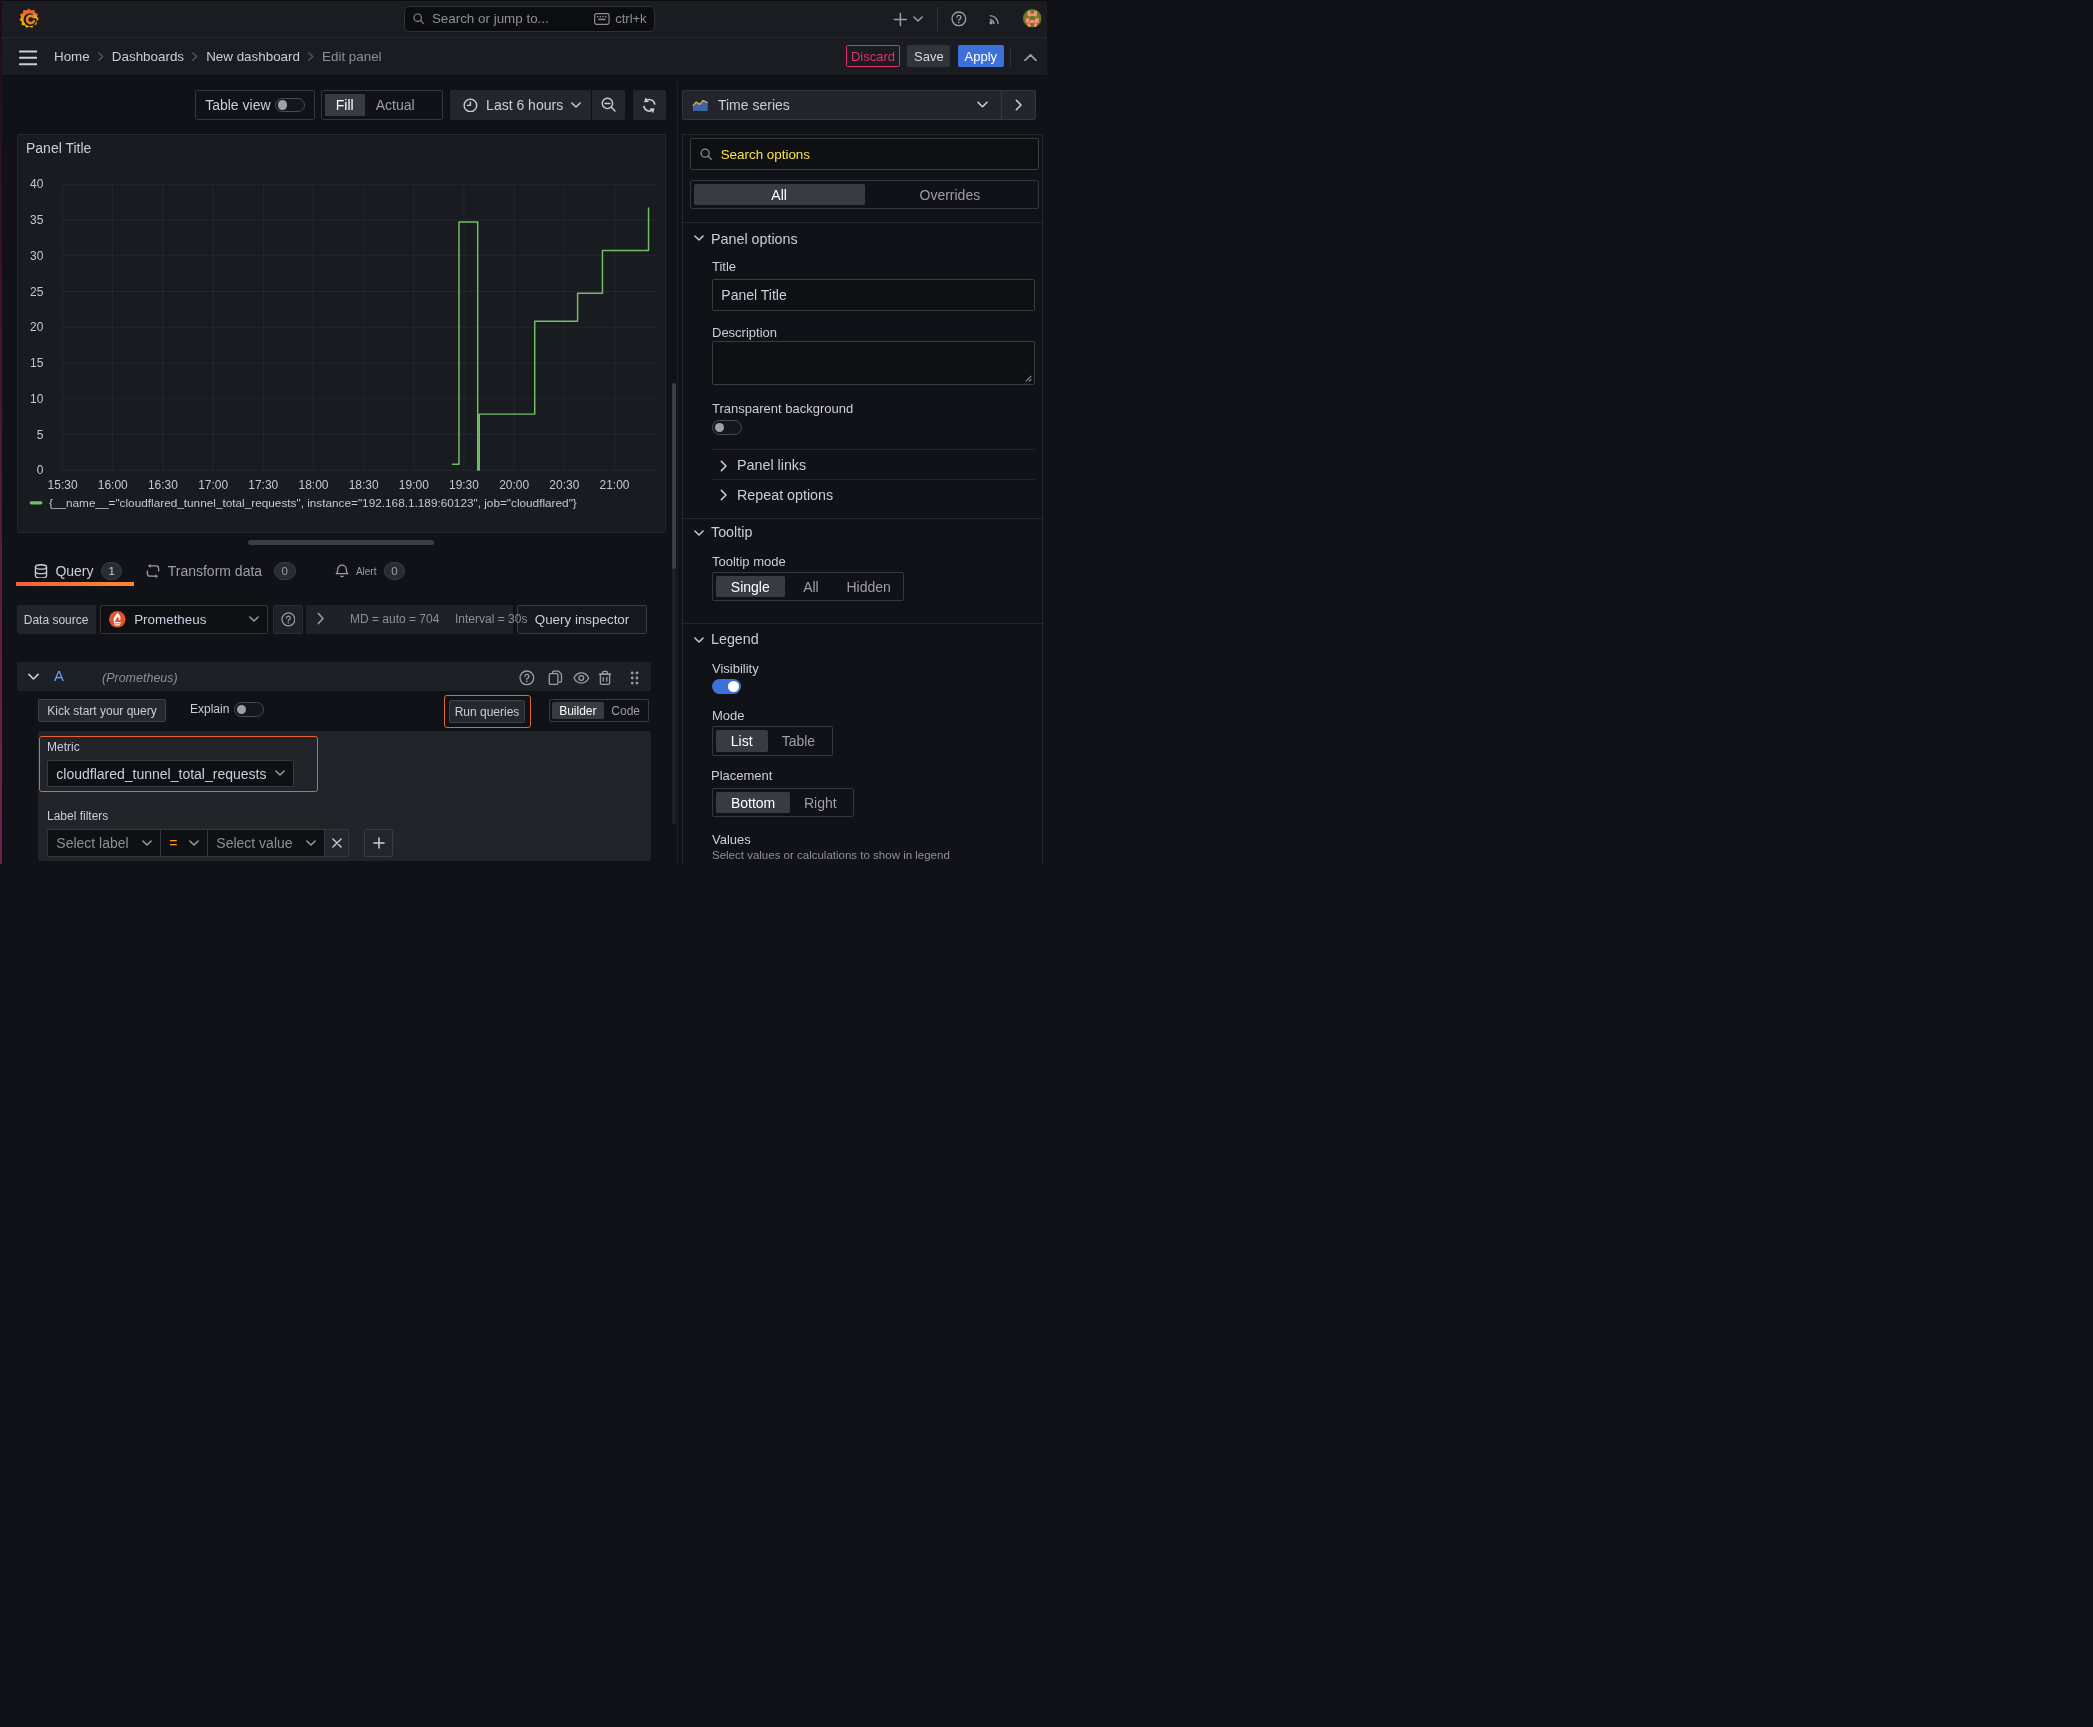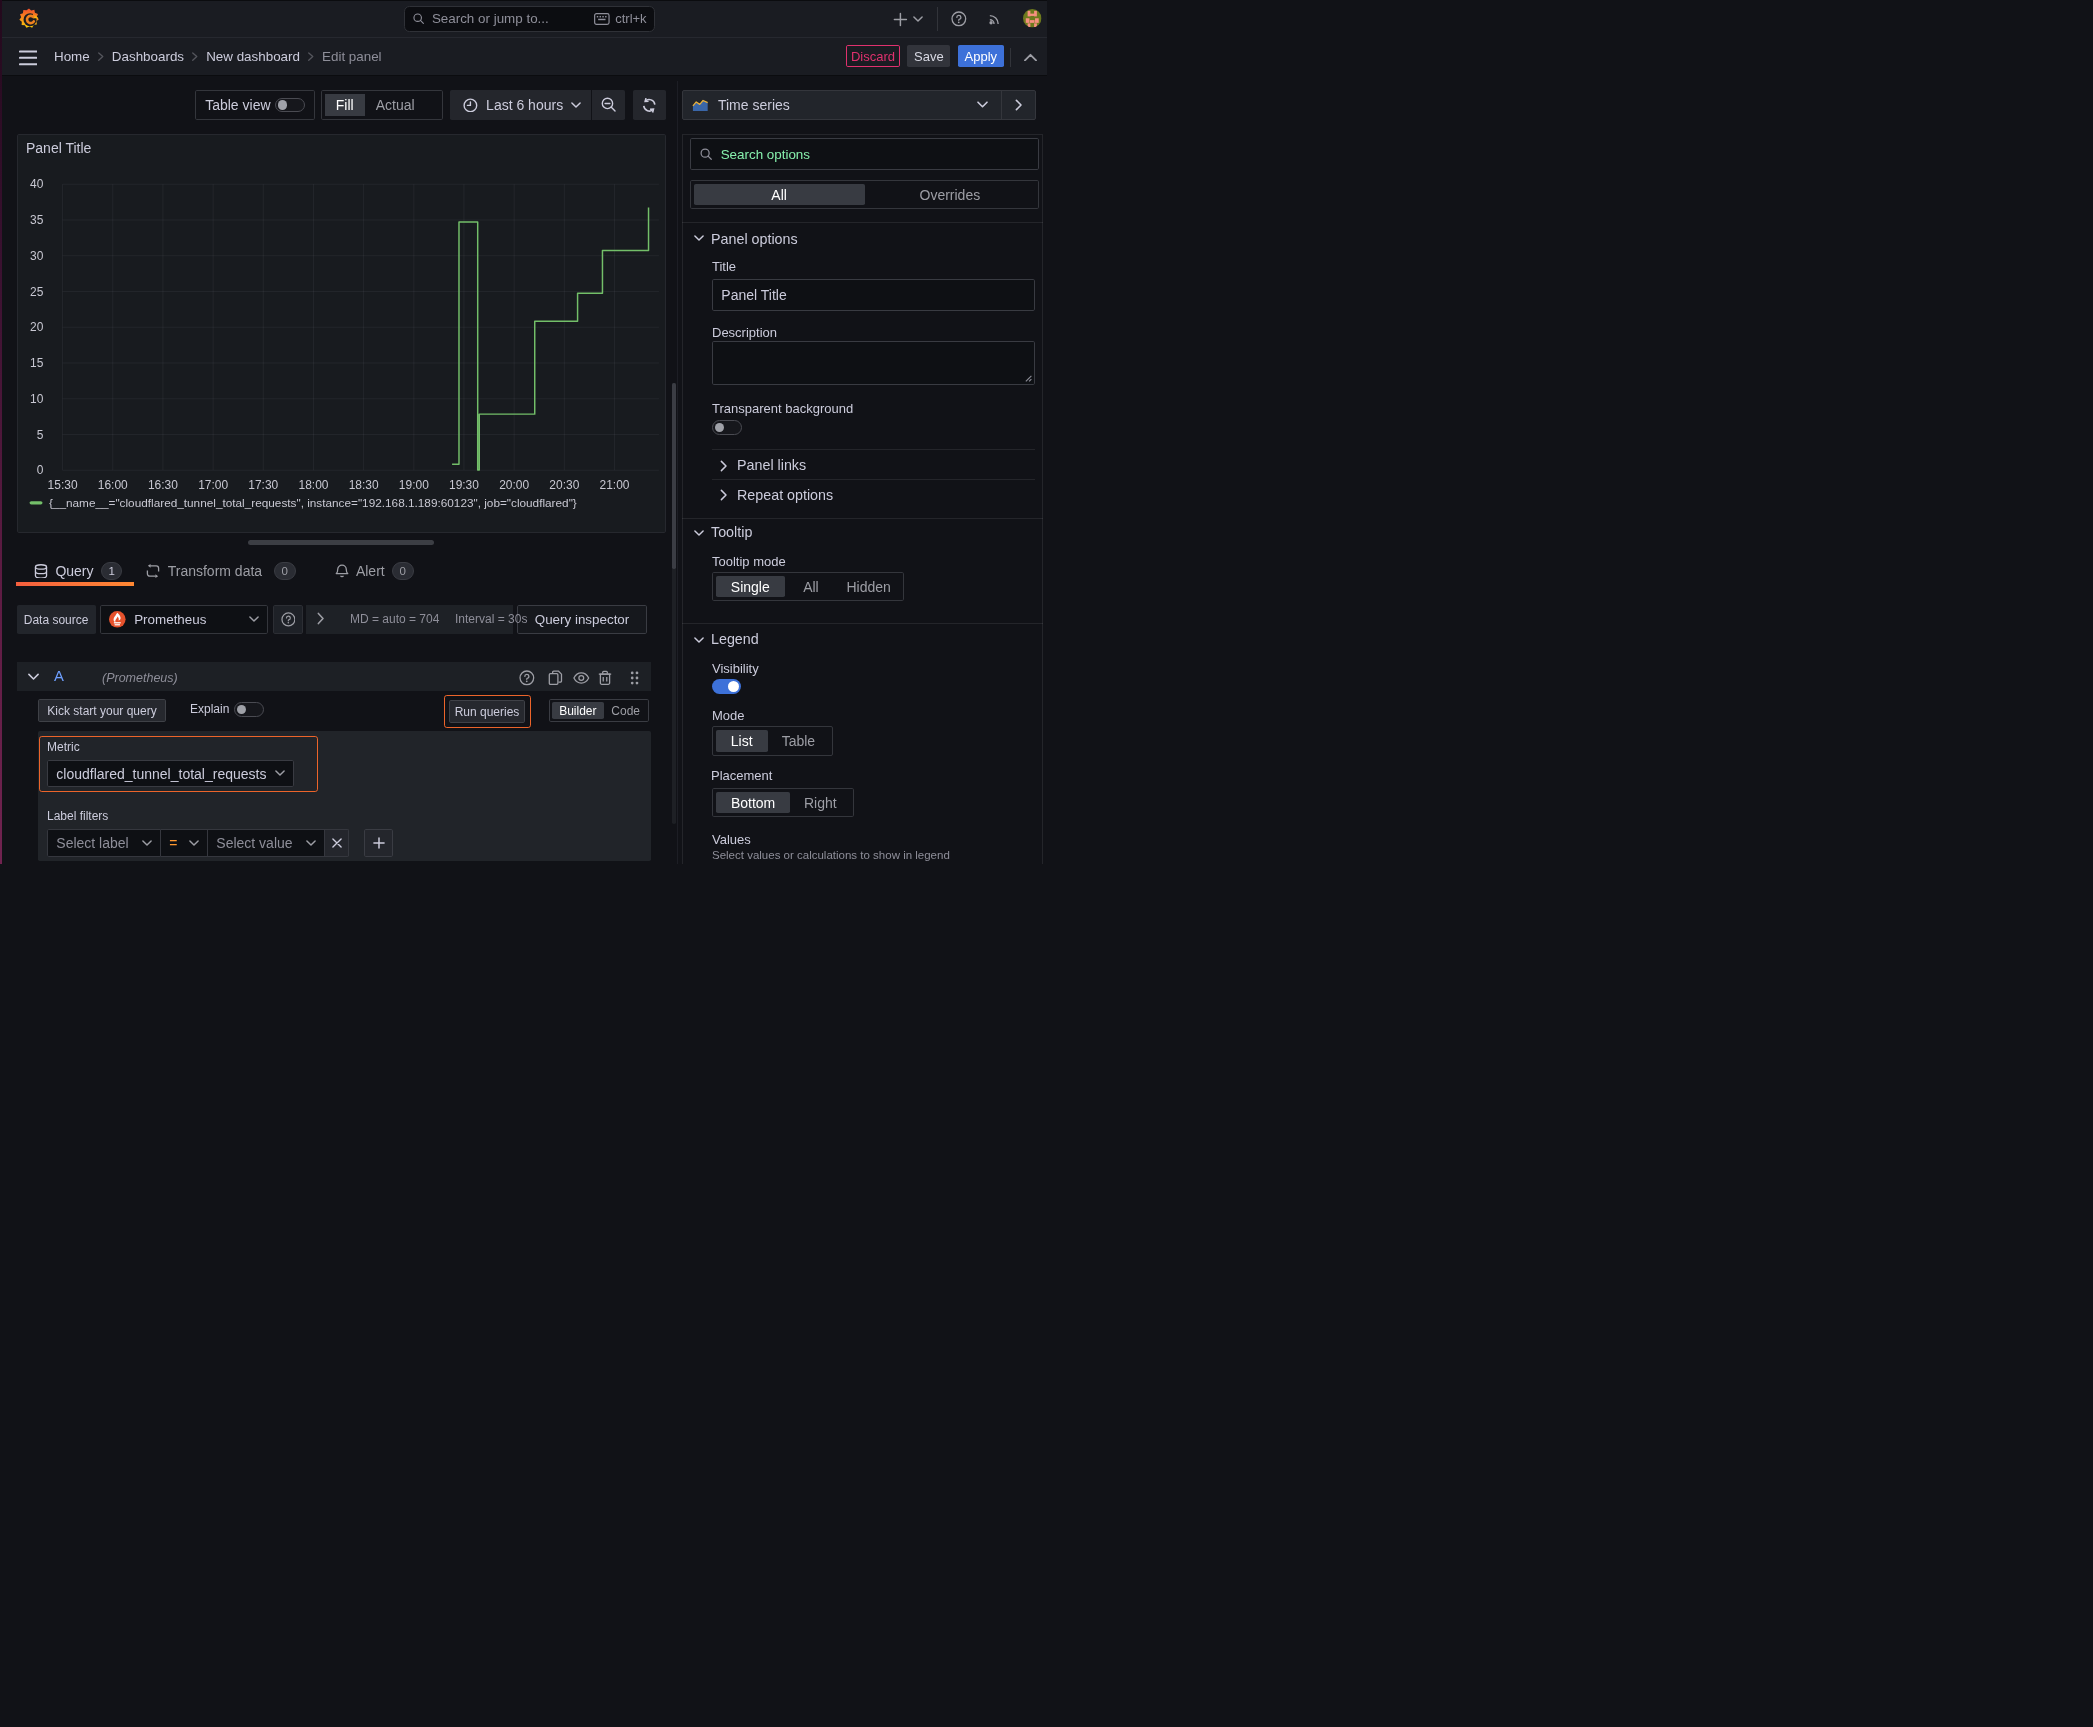--- a/index.html
+++ b/index.html
@@ -243,21 +243,21 @@
       </g>
       <path d="M4.9 0 L2 2 L4.9 4 Z" fill="#9d9ea5"></path>
       <path d="M10.1 11 L13 13 L10.1 15 Z" fill="#9d9ea5"></path>
     </svg>
   <span style="font-size:14px;margin-left:7.4px;color:#9d9ea5;">Transform data</span>
   <span class="row" style="margin-left:12px;height:18.5px;padding:0 6.5px;border-radius:9.2px;background:#2a2c33;border:0.9px solid #3a3c43;font-size:11.5px;color:#9d9ea5;">0</span>
   <svg style="margin-left:39px;" width="14" height="14.8" viewBox="0 0 15 16">
       <path d="M7.5 1.2 a4.6 4.6 0 0 1 4.6 4.6 c0 3.4 1.6 4.6 1.6 4.6 H1.3 c0 0 1.6-1.2 1.6-4.6 a4.6 4.6 0 0 1 4.6-4.6 Z" fill="none" stroke="#9d9ea5" stroke-width="1.4" stroke-linejoin="round"></path>
       <path d="M6 12.6 a1.6 1.6 0 0 0 3 0" fill="none" stroke="#9d9ea5" stroke-width="1.4"></path>
     </svg>
-  <span style="font-size:14px;margin-left:7.4px;color:#9d9ea5;">Alert</span>
+  <span style="font-size:10px;margin-left:7.4px;color:#9d9ea5;">Alert</span>
   <span class="row" style="margin-left:7.4px;height:18.5px;padding:0 6.5px;border-radius:9.2px;background:#2a2c33;border:0.9px solid #3a3c43;font-size:11.5px;color:#9d9ea5;">0</span>
 </div>
 <div class="abs" style="left:15.7px;top:582px;width:118px;height:3.7px;background:linear-gradient(90deg,#f55f3e,#ff8833);"></div>
 
 
 <div class="abs row" style="left:16.6px;top:605px;width:79px;height:29px;background:#22252b;border-radius:1.8px;justify-content:center;font-size:12px;">Data source</div>
 <div class="abs row" style="left:100px;top:605px;width:168px;height:29px;background:#0e1014;border:0.9px solid #34363c;border-radius:1.8px;padding:0 8.3px;">
   <svg width="16.6" height="16.6" viewBox="0 0 18 18">
       <circle cx="9" cy="9" r="9" fill="#e6522c"></circle>
       <path fill="#fff" d="M9 1.8 c2 1.7 3.6 3.9 3.6 5.9 c0 1.7-1.1 2.7-2.3 2.7 c0.7-1.3 0.3-2.9-1.1-4.4 c-0.1 1.1-0.6 1.9-1.4 2.8 c-0.6 0.8-1 1.5-1 2.4 c0 0.45 0.1 0.85 0.25 1.2 c-1.3-0.55-2.1-1.75-2.1-3.1 c0-2.3 1.9-3.7 2.7-5.5 C8.3 3 8.6 2.4 9 1.8 Z"></path>
@@ -406,21 +406,21 @@
   </div>
 </div>
 
 <div class="abs" style="left:682px;top:134px;width:361px;height:730px;border:0.9px solid rgba(204,204,220,0.10);border-bottom:none;"></div>
 
 <div class="abs row" style="left:690px;top:138px;width:349px;height:32px;background:#0e1014;border:0.9px solid #393b42;border-radius:1.8px;padding:0 8.3px;">
   <svg width="14" height="14" viewBox="0 0 16 16" style="margin-right:7.4px;">
       <circle cx="7" cy="7" r="4.6" fill="none" stroke="#8e8e99" stroke-width="1.4"></circle>
       <line x1="10.4" y1="10.4" x2="14" y2="14" stroke="#8e8e99" stroke-width="1.4" stroke-linecap="round"></line>
     </svg>
-  <span style="font-size:13.4px;color:#86efac;">Search options</span>
+  <span style="font-size:13.4px;color:#fde047;">Search options</span>
 </div>
 <div class="abs row" style="left:690px;top:180px;width:349px;height:29px;border:0.9px solid #34363c;border-radius:1.8px;padding:2.8px;">
   <div class="row" style="width:50%;height:100%;background:#383b42;border-radius:1.8px;justify-content:center;font-size:14px;color:#fff;">All</div>
   <div class="row" style="width:50%;height:100%;justify-content:center;font-size:14px;color:#9d9ea5;">Overrides</div>
 </div>
 <div class="abs" style="left:682px;top:222px;width:361px;height:0.9px;background:rgba(204,204,220,0.10);"></div>
 
 
 <svg class="abs" style="left:694px;top:235px;" width="10" height="6.5" viewBox="0 0 11 7">
     <path d="M1 1 L5.5 5.5 L10 1" fill="none" stroke="#ccccdc" stroke-width="1.6" stroke-linecap="round" stroke-linejoin="round"></path>

